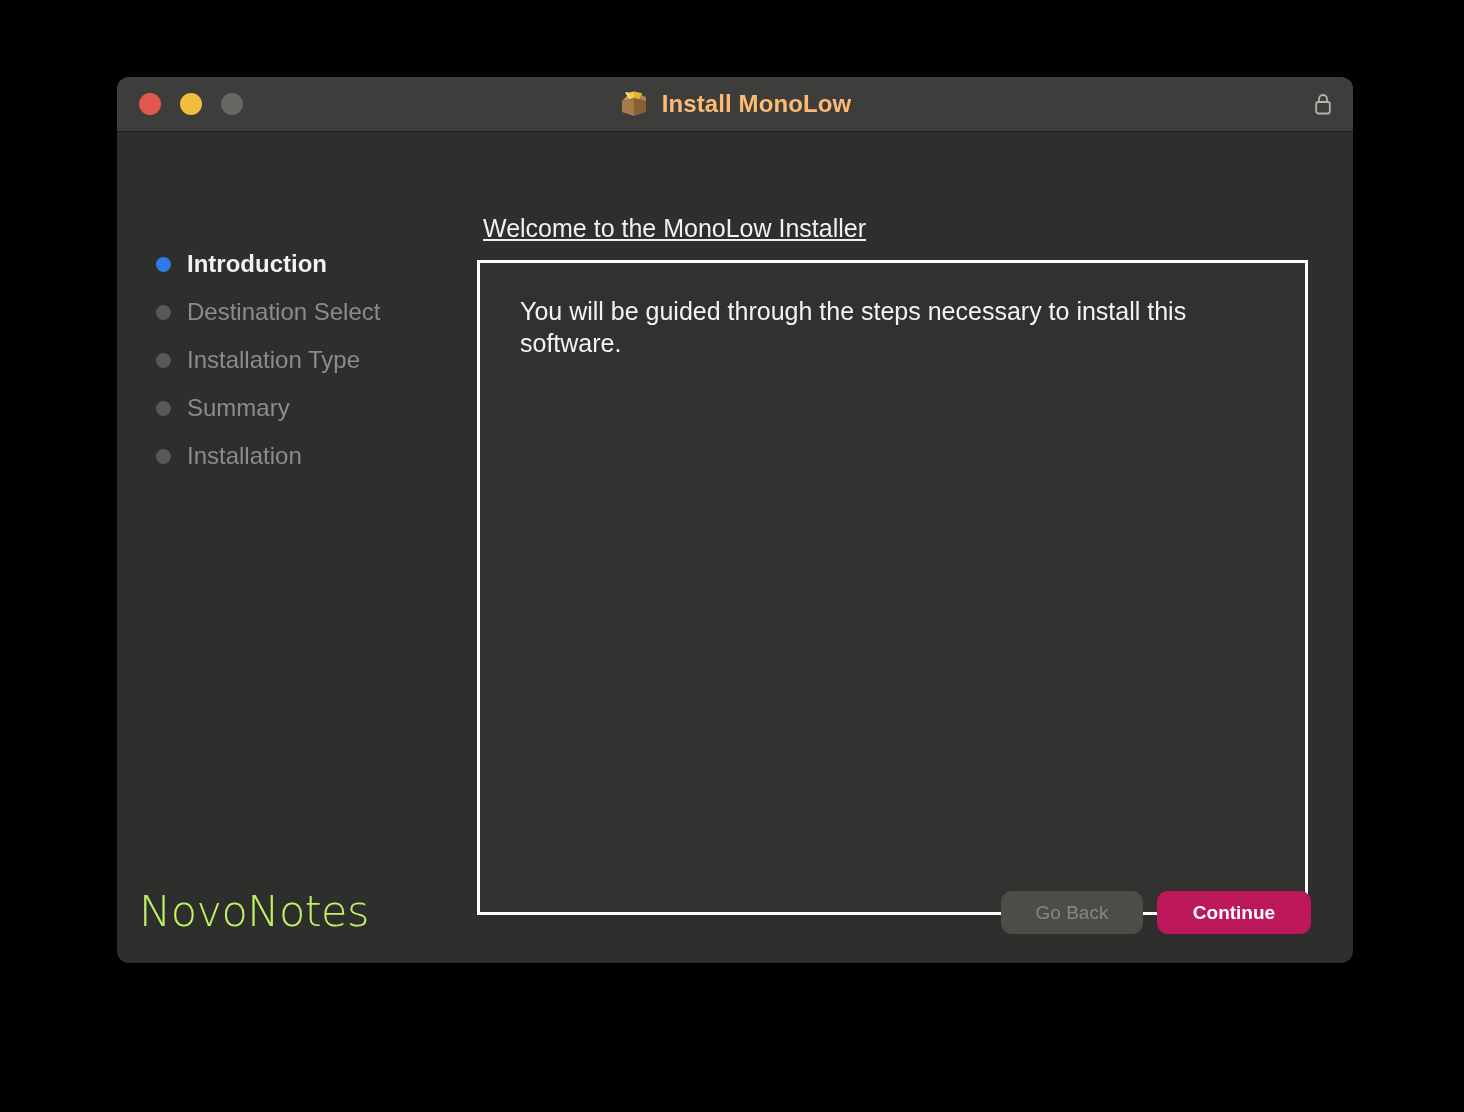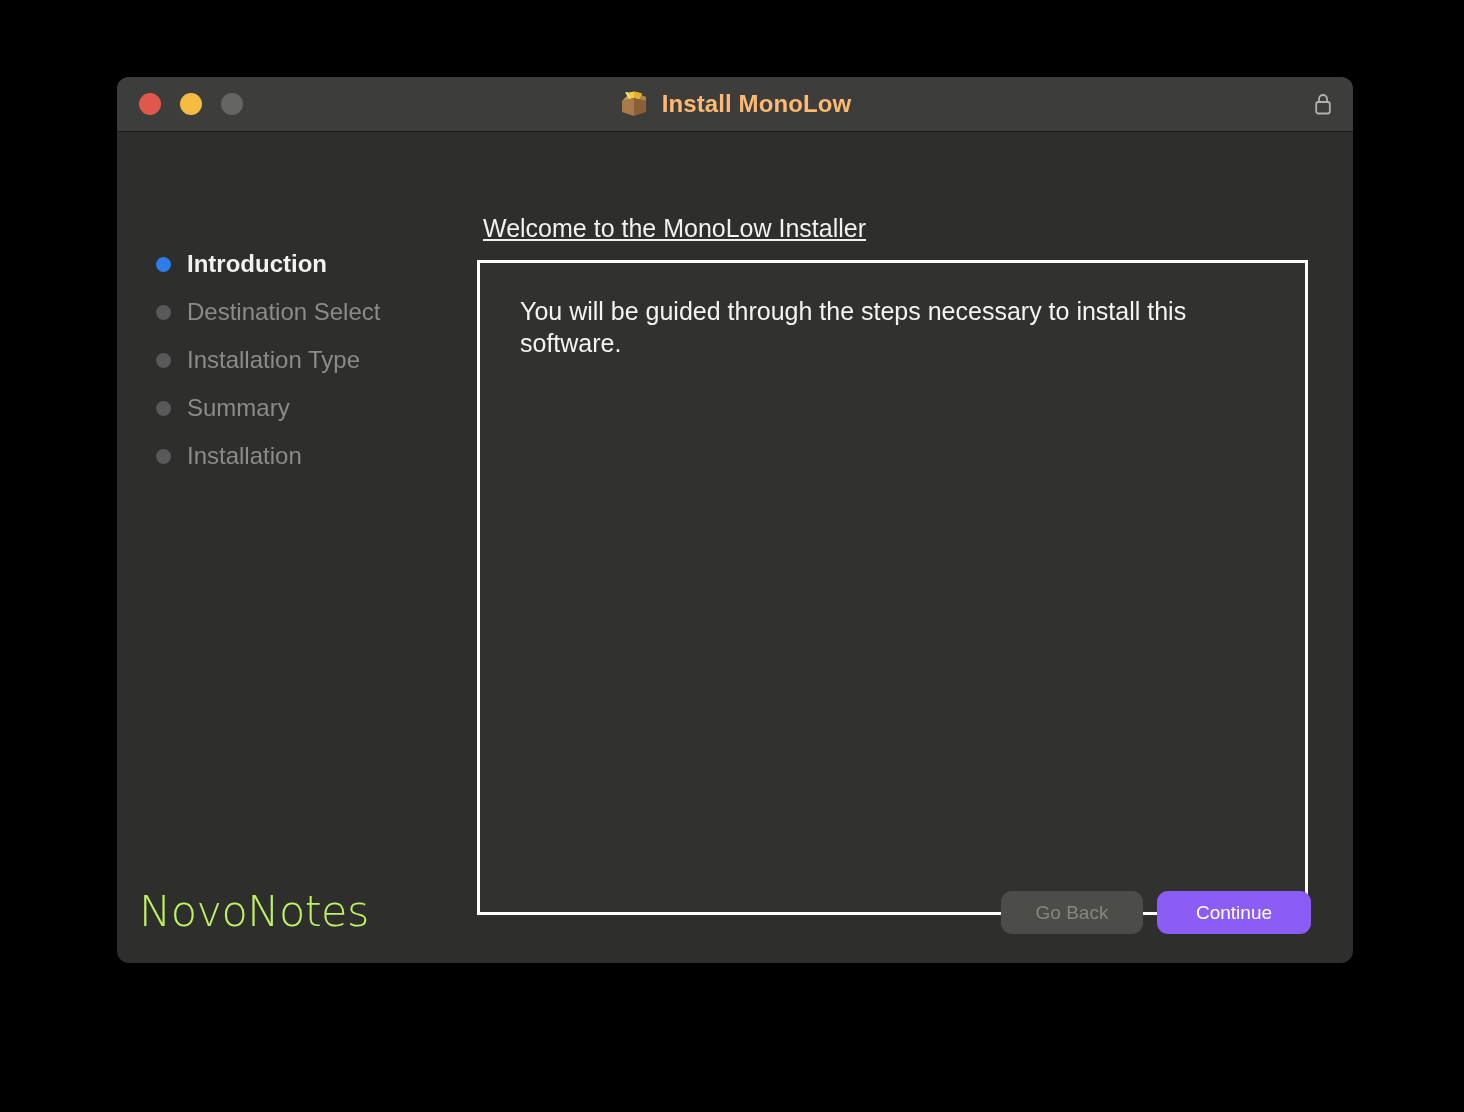--- a/index.html
+++ b/index.html
@@ -198,23 +198,24 @@
     padding: 0 22px;
     cursor: default;
     line-height: 1;
   }
   .btn-back {
     background: #4c4c49;
     color: #87877f;
     min-width: 142px;
   }
   .btn-continue {
-    background: #8b5cf6;
+    background: #be185d;
     color: #ffffff;
     min-width: 154px;
+    font-weight: bold;
   }
 </style>
 </head>
 <body>
 
 <div class="window">
 
   <div class="titlebar">
 
     <div class="traffic-lights">

